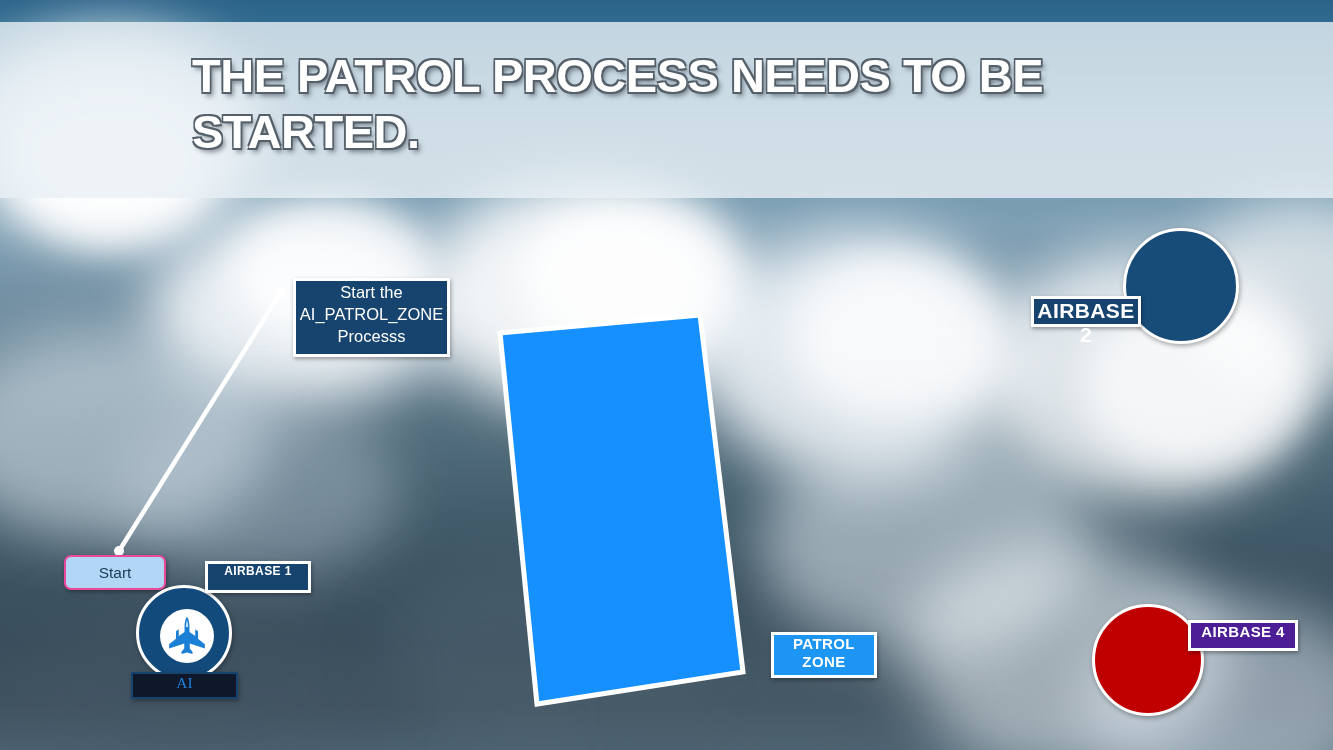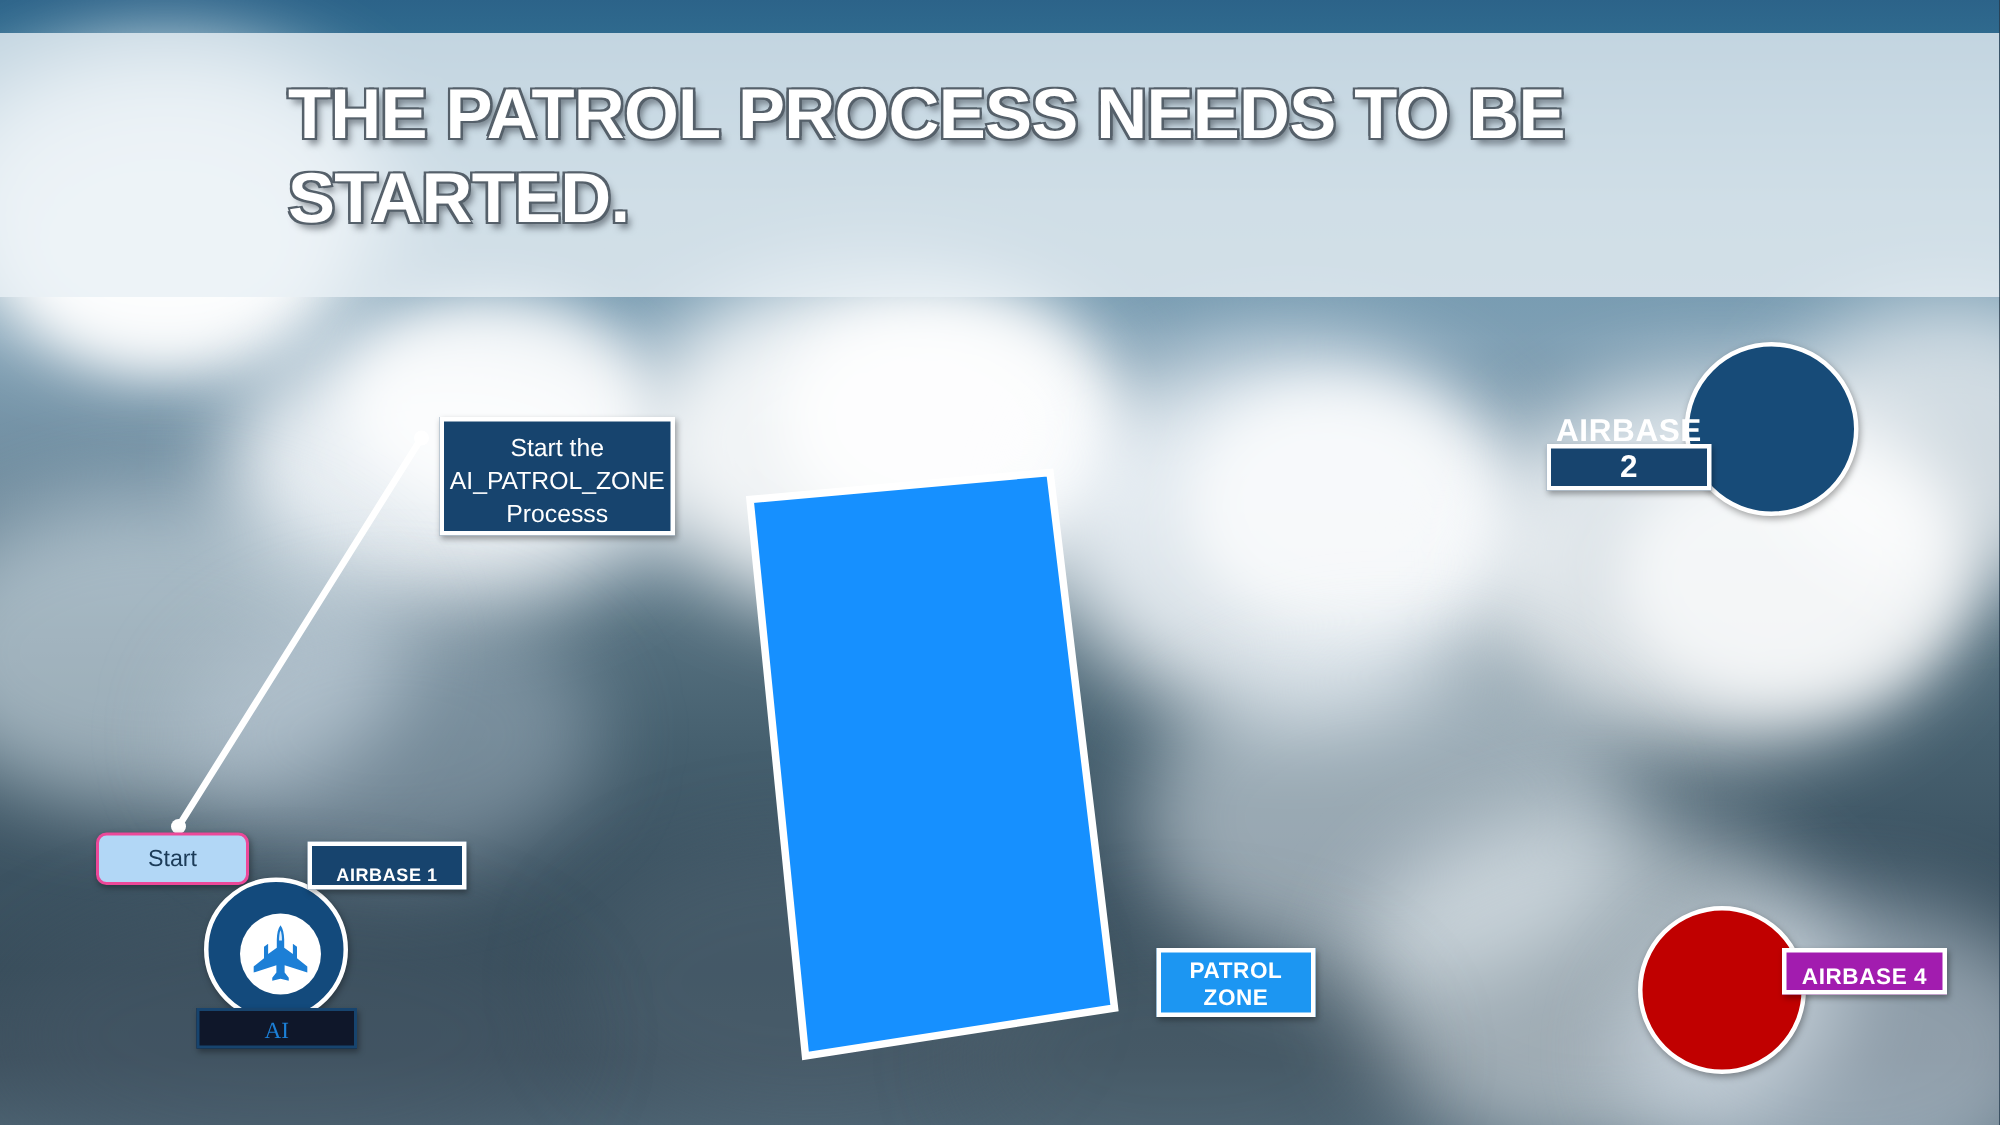--- a/index.html
+++ b/index.html
@@ -71,30 +71,30 @@
        1.6px  1.6px 0 #55606a,
        3px 4px 5px rgba(40,48,56,0.55);
     margin-left: 46px;
   }
 
   
   .box {
     position: absolute;
     box-sizing: border-box;
     display: flex;
-    align-items: flex-end;
+    align-items: flex-start;
     justify-content: center;
     text-align: center;
     border: 3px solid #ffffff;
     color: #ffffff;
     font-weight: bold;
     box-shadow: 1px 2px 4px rgba(0,0,0,0.35);
   }
   .box.navy   { background: #17446e; }
-  .box.red    { background: #a21caf; margin-top: 12px; }
+  .box.red    { background: #4c1d95; }
   .box.cyan   { background: #1c96f2; }
   .box.white  { background: #0f172a; color: #1c7fd6; border-color: #17446e; font-family: Liberation Serif, serif; }
 
   .callout-process {
     left: 293px;
     top: 278px;
     width: 157px;
     height: 79px;
     font-size: 16.5px;
     font-weight: normal;

